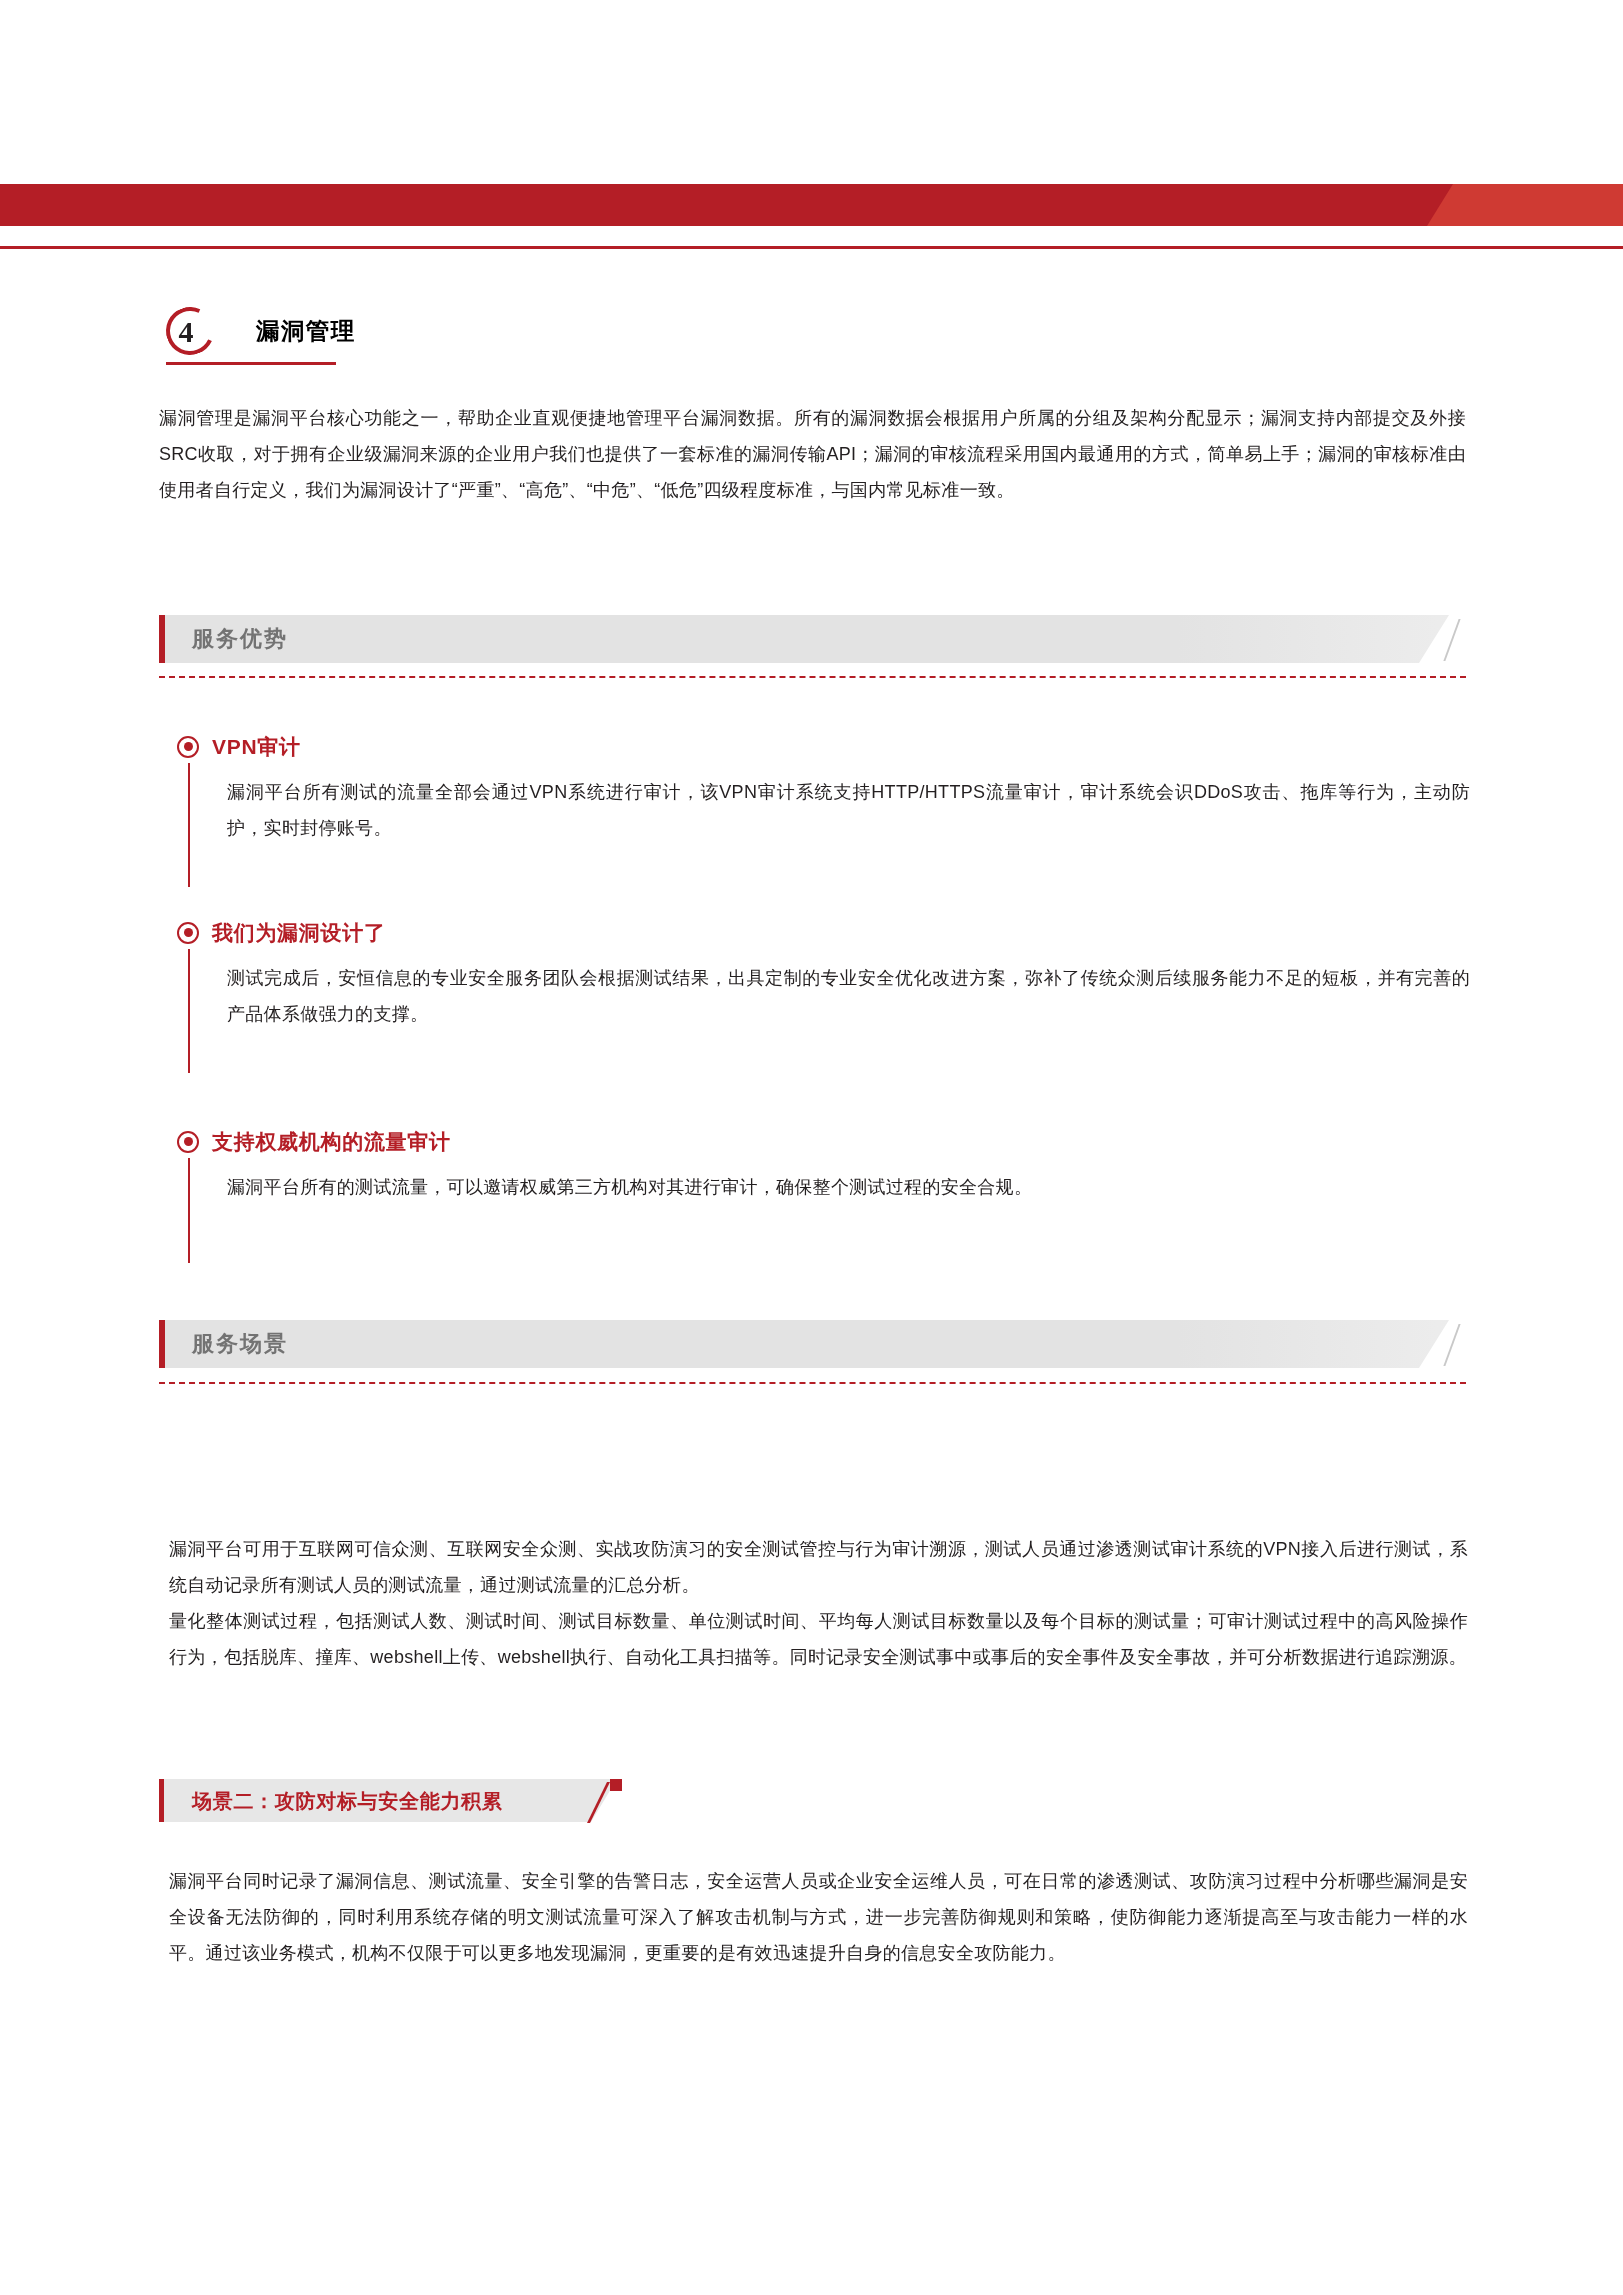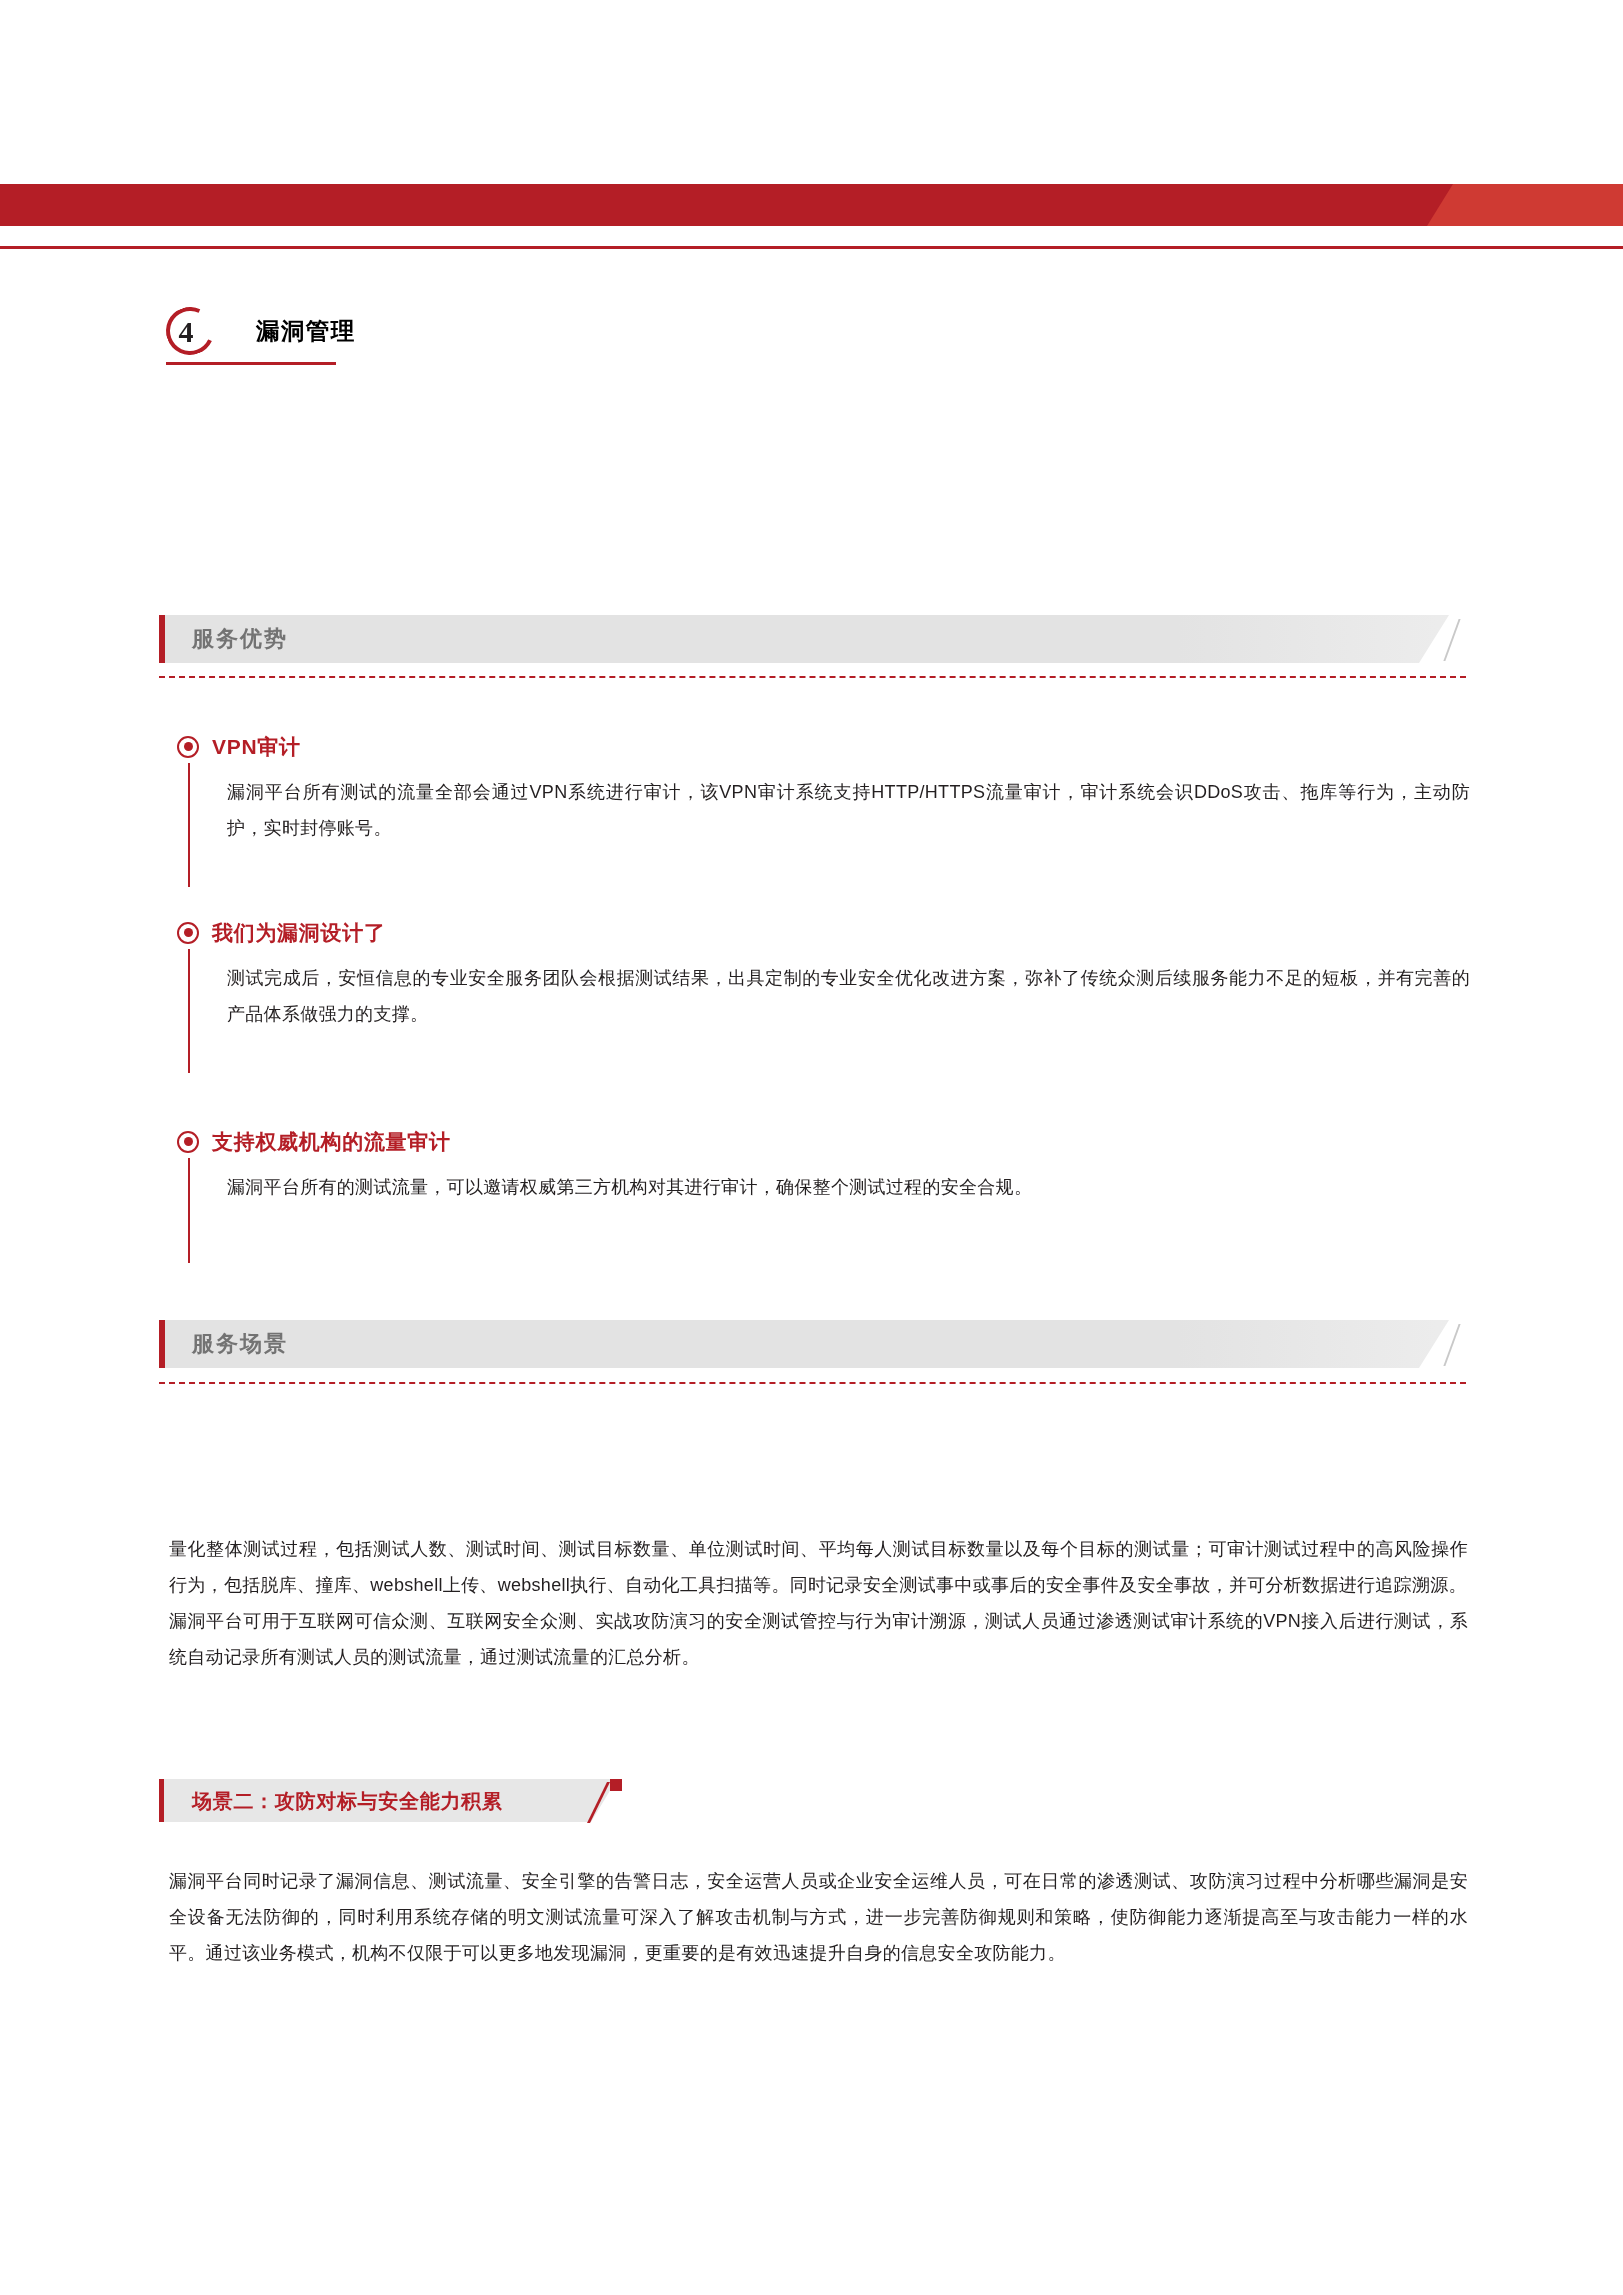--- a/index.html
+++ b/index.html
@@ -304,20 +304,21 @@
 
   <div class="sec-head">
     <div class="sec-num-wrap">
       <div class="sec-num-circle"></div>
       <div class="sec-num">4</div>
     </div>
     <div class="sec-title">漏洞管理</div>
     <div class="sec-underline"></div>
   </div>
 
+  <div class="intro-para">漏洞管理是漏洞平台核心功能之一，帮助企业直观便捷地管理平台漏洞数据。所有的漏洞数据会根据用户所属的分组及架构分配显示；漏洞支持内部提交及外接SRC收取，对于拥有企业级漏洞来源的企业用户我们也提供了一套标准的漏洞传输API；漏洞的审核流程采用国内最通用的方式，简单易上手；漏洞的审核标准由使用者自行定义，我们为漏洞设计了“严重”、“高危”、“中危”、“低危”四级程度标准，与国内常见标准一致。</div>
 
   <div class="bar-head" style="top:615px;">
     <div class="bar-bg"></div>
     <div class="bar-left"></div>
     <div class="bar-notch"></div>
     <div class="bar-notch-line"></div>
     <div class="bar-title">服务优势</div>
   </div>
   <div class="dash-rule" style="top:676px;"></div>
 
@@ -345,22 +346,22 @@
   <div class="bar-head" style="top:1320px;">
     <div class="bar-bg"></div>
     <div class="bar-left"></div>
     <div class="bar-notch"></div>
     <div class="bar-notch-line"></div>
     <div class="bar-title">服务场景</div>
   </div>
   <div class="dash-rule" style="top:1382px;"></div>
 
   <div class="scene-body" style="top:1531px;">
+    <p>漏洞平台可用于互联网可信众测、互联网安全众测、实战攻防演习的安全测试管控与行为审计溯源，测试人员通过渗透测试审计系统的VPN接入后进行测试，系统自动记录所有测试人员的测试流量，通过测试流量的汇总分析。</p>
     <p>量化整体测试过程，包括测试人数、测试时间、测试目标数量、单位测试时间、平均每人测试目标数量以及每个目标的测试量；可审计测试过程中的高风险操作行为，包括脱库、撞库、webshell上传、webshell执行、自动化工具扫描等。同时记录安全测试事中或事后的安全事件及安全事故，并可分析数据进行追踪溯源。</p>
-    <p>漏洞平台可用于互联网可信众测、互联网安全众测、实战攻防演习的安全测试管控与行为审计溯源，测试人员通过渗透测试审计系统的VPN接入后进行测试，系统自动记录所有测试人员的测试流量，通过测试流量的汇总分析。</p>
   </div>
 
   <div class="scene-tag" style="top:1779px;">
     <div class="tag-bg"></div>
     <div class="tag-bar"></div>
     <div class="tag-slash"></div>
     <div class="tag-dot"></div>
     <div class="tag-text">场景二：攻防对标与安全能力积累</div>
   </div>
   <div class="scene-body" style="top:1863px;">

